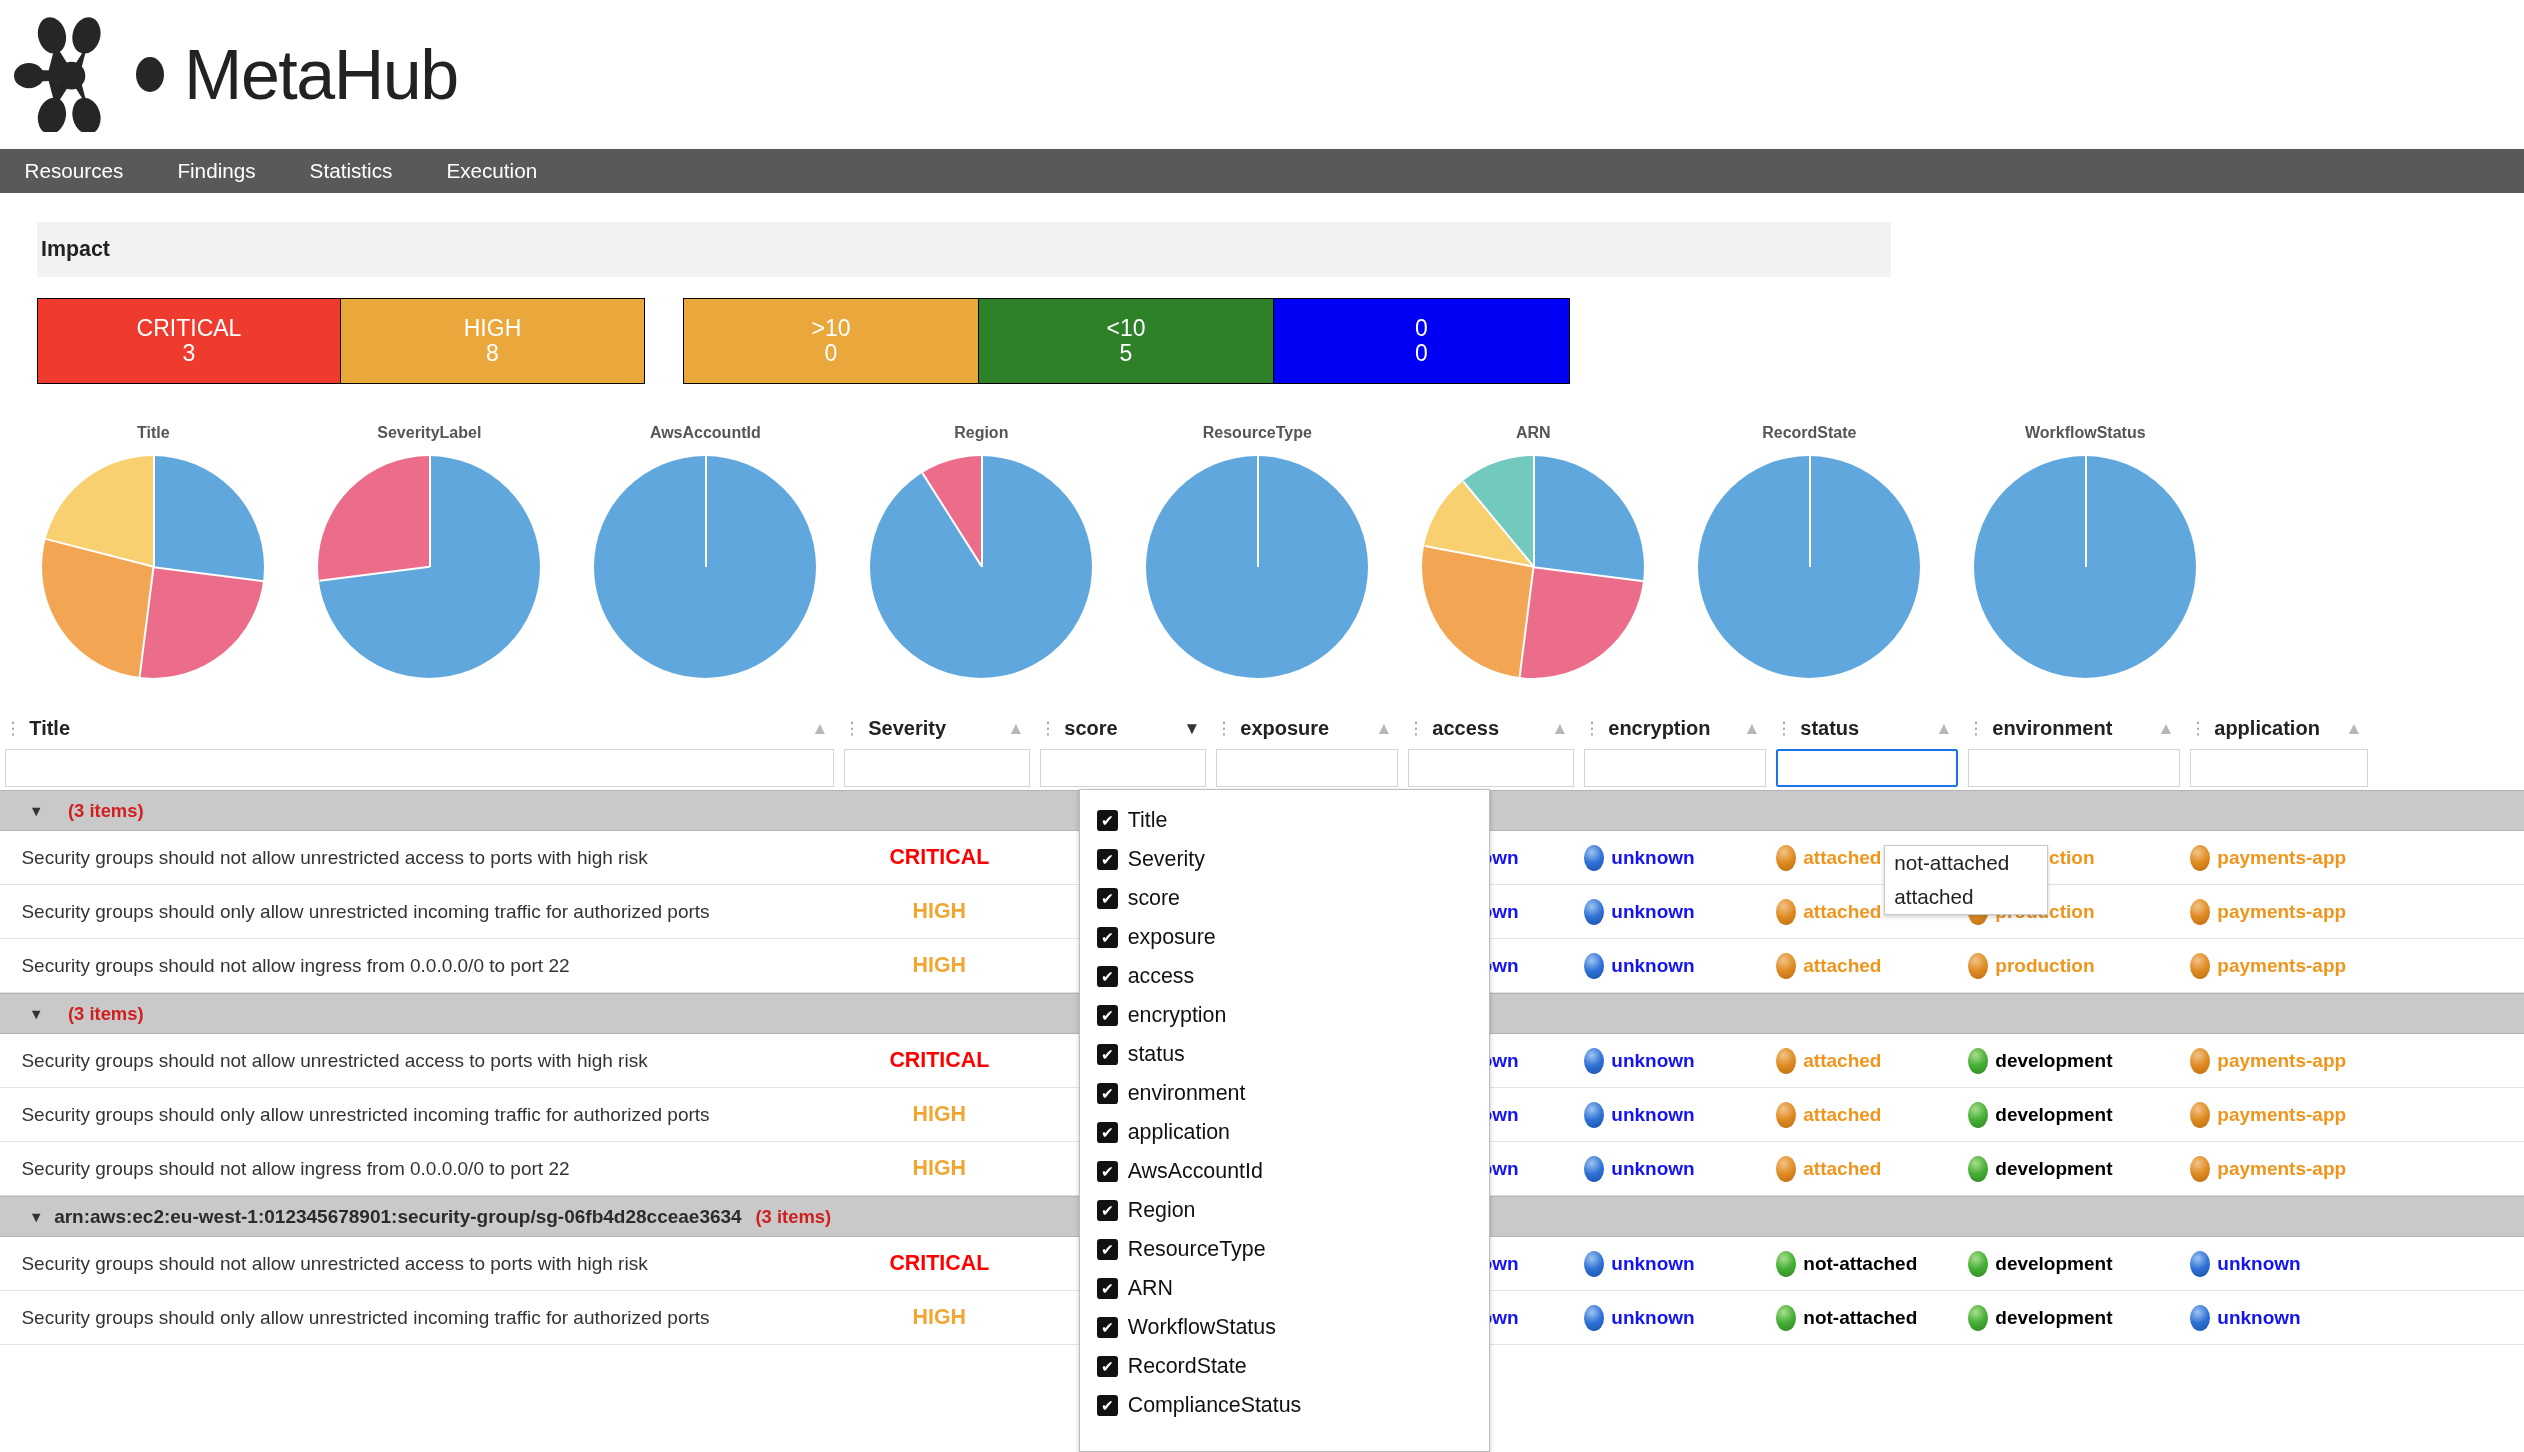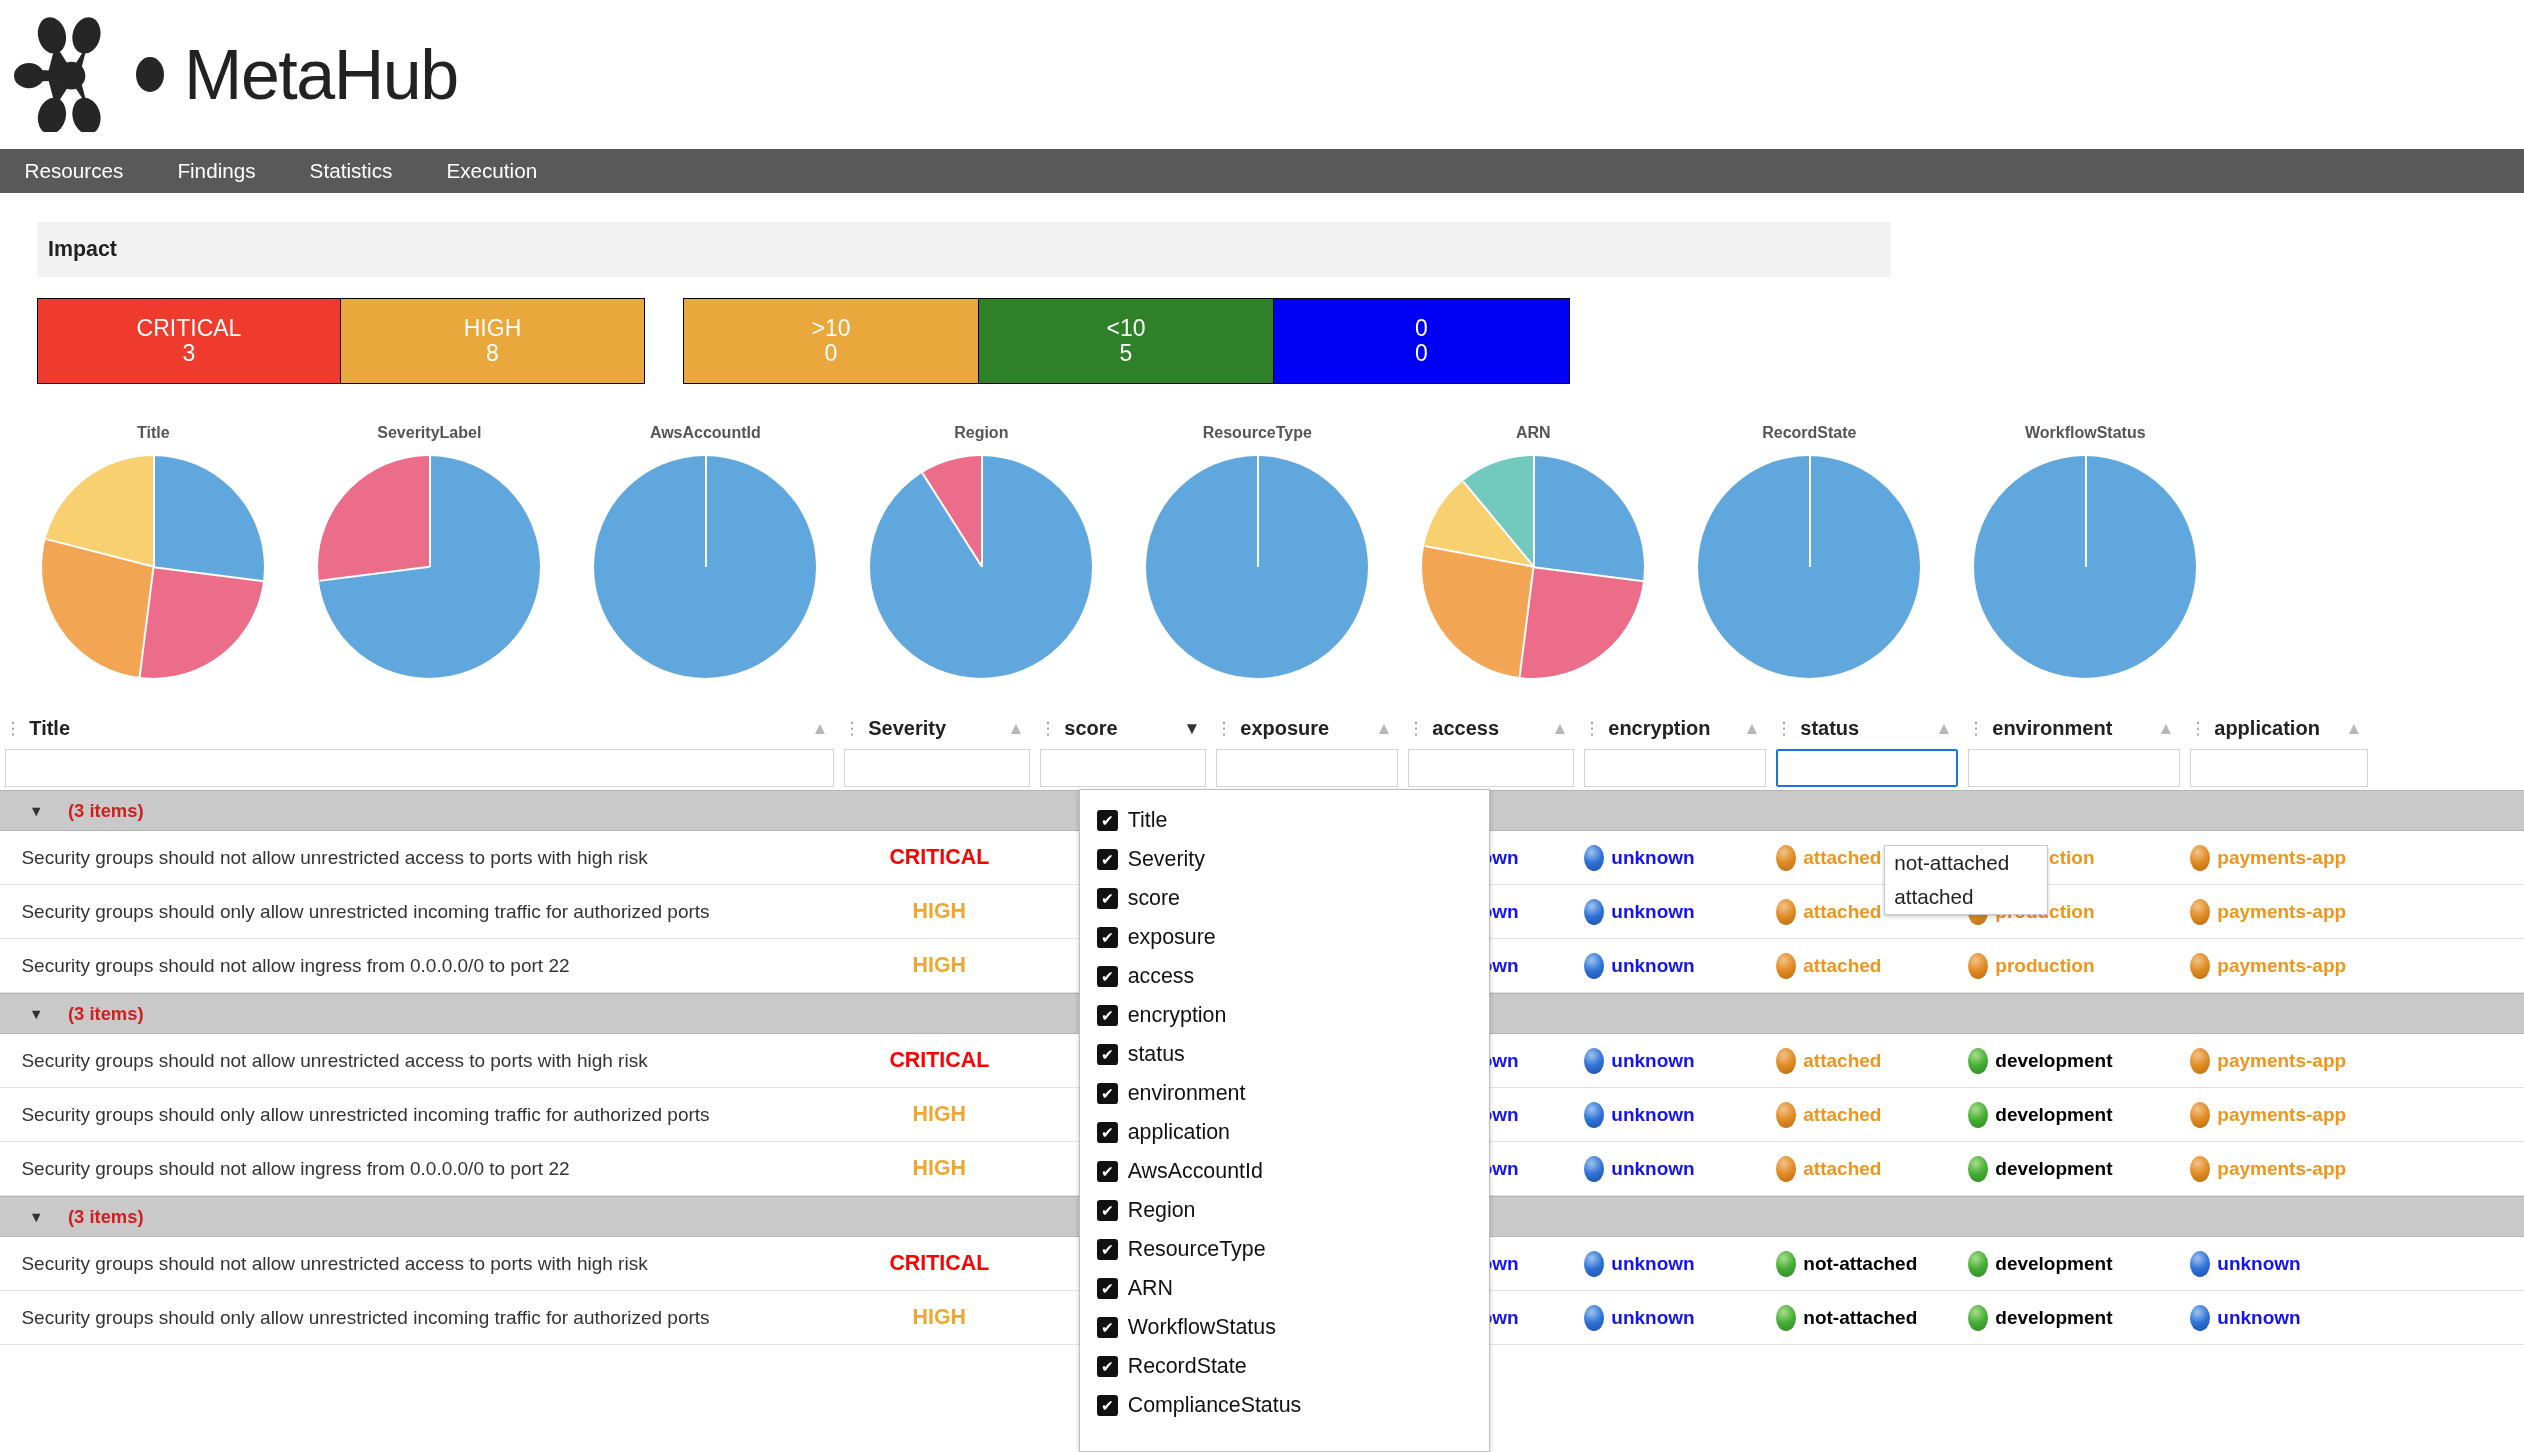--- a/index.html
+++ b/index.html
@@ -23,21 +23,21 @@
   .nav-item { color:#ffffff; font-size:20.7px; padding:0 27px; line-height:44px; cursor:pointer; white-space:nowrap; }
   .nav-item:first-child { padding-left:24.5px; }
 
   
   .titles-band {
     margin:29px 0 0 37px; width:1854px; height:55px; background:#f2f2f2;
     display:flex; align-items:center;
   }
   .band-title { font-size:21.4px; font-weight:700; color:#222; }
   .band-title.sev { margin-left:9.2px; width:634px; }
-  .band-title.imp { margin-left:11px; }
+  .band-title.imp { margin-left:4px; }
 
   
   .tiles-row { margin:21.4px 0 0 37px; display:flex; }
   .tile-group { display:flex; border:1.5px solid #000; }
   .tile {
     width:303px; height:84px; display:flex; flex-direction:column;
     align-items:center; justify-content:center; color:#fff;
     border-right:1.5px solid #000; cursor:pointer;
   }
   .tile:last-child { border-right:none; }
@@ -544,20 +544,21 @@
         </div>
         <div class="cell" style="width:188px">
           <span class="badge">
             <span class="dot orange"></span>
             <span class="badge-text bt-orange">payments-app</span>
           </span>
         </div>
       </div>
       <div class="group-row">
         <span class="caret">▼</span>
+        <span class="group-arn">arn:aws:ec2:eu-west-1:012345678901:security-group/sg-06fb4d28cceae3634</span>
         <span class="group-count">(3 items)</span>
       </div>
       <div class="data-row">
         <div class="cell cell-title" style="width:839px">Security groups should not allow unrestricted access to ports with high risk</div>
         <div class="cell" style="width:196px;justify-content:center">
           <span class="sev-text sev-CRITICAL">CRITICAL</span>
         </div>
         <div class="cell" style="width:176px"></div>
         <div class="cell" style="width:192px"></div>
         <div class="cell" style="width:176px">

